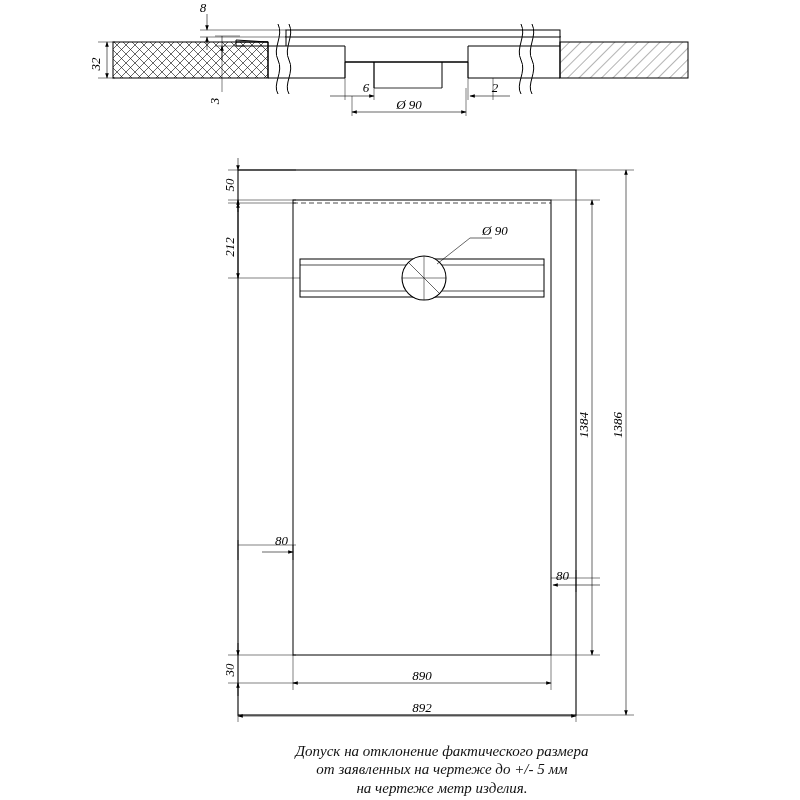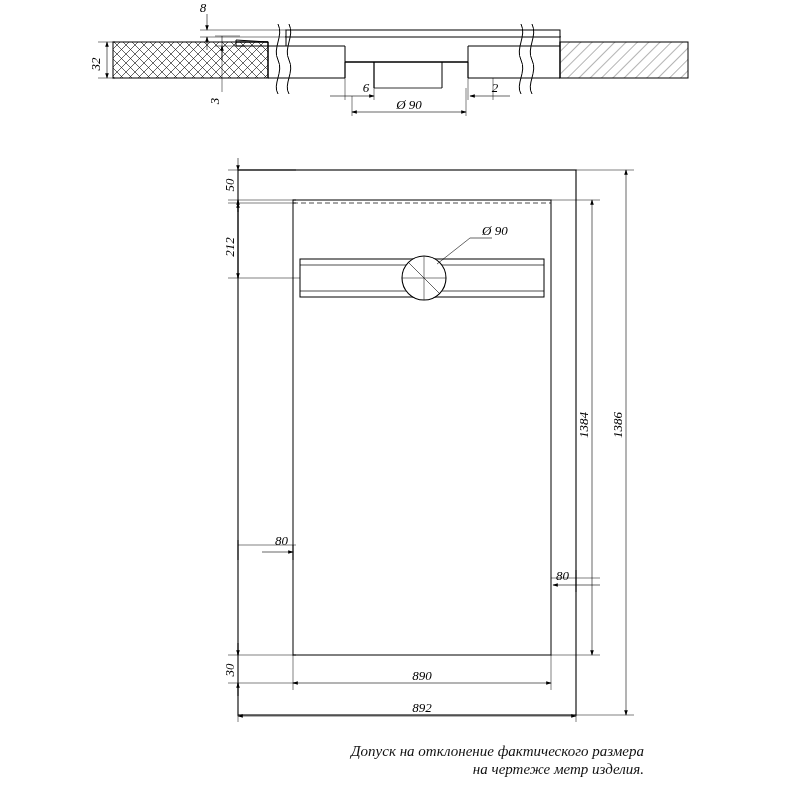--- a/index.html
+++ b/index.html
@@ -7,29 +7,29 @@
     width:800px;height:800px;
     background:#ffffff;
     font-family:"Liberation Serif", serif;
     color:#000000;
     position:relative;
     overflow:hidden;
   }
   #drawing{position:absolute;left:0;top:0;width:800px;height:800px;}
   .note{
     position:absolute;
-    left:224px;
+    left:232px;
     top:742px;
     width:420px;
     font-family:"Liberation Serif", serif;
     font-style:italic;
     font-size:15px;
     line-height:1.22;
     color:#111;
-    text-align:right;
+    text-align:center;
   }
   .note div{white-space:nowrap;}
   svg text{
     font-family:"Liberation Serif", serif;
     font-style:italic;
     font-size:13px;
     fill:#000;
   }
   svg .dim{font-size:13px;}
   svg .lbl{font-size:13px;}
@@ -222,14 +222,15 @@
       <line x1="238" y1="715" x2="238" y2="722" stroke="#000" stroke-width="0.5"></line>
       <line x1="576" y1="715" x2="576" y2="722" stroke="#000" stroke-width="0.5"></line>
       <line x1="238" y1="716" x2="576" y2="716" stroke="#000" stroke-width="0.6" marker-start="url(#arS)" marker-end="url(#ar)"></line>
       <text class="dim" x="422" y="712" text-anchor="middle">892</text>
     </g>
   </g>
 </svg>
 
 <div class="note">
   <div>Допуск на отклонение фактического размера</div>
+  <div>от заявленных на чертеже до +/- 5 мм</div>
   <div>на чертеже метр изделия.</div>
 </div>
 
 </body></html>

